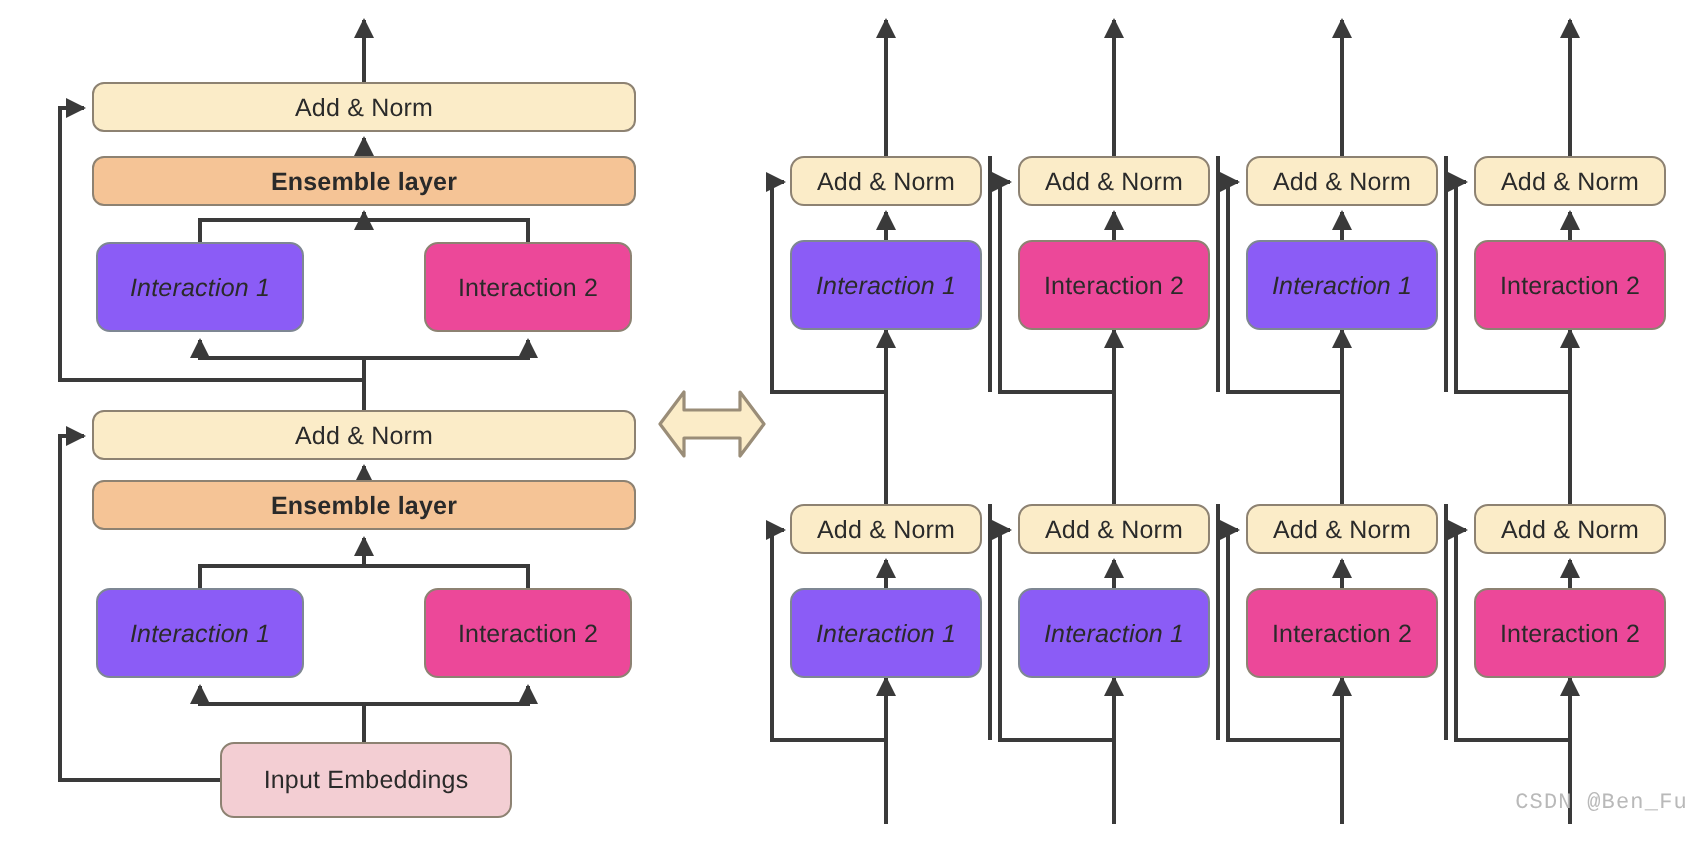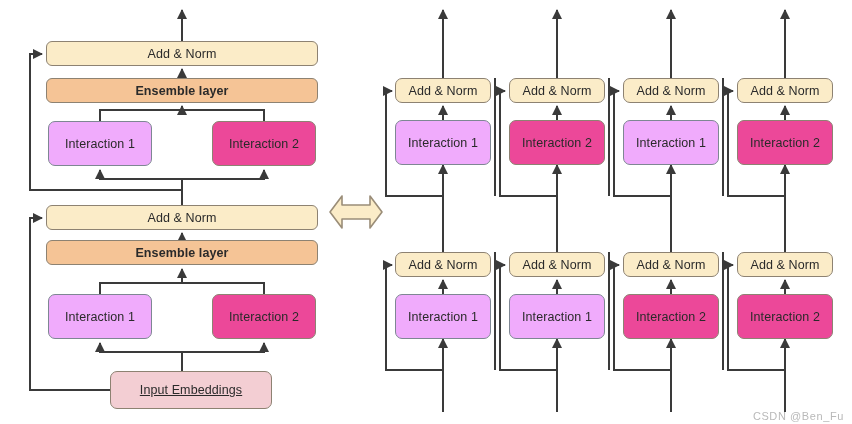--- a/index.html
+++ b/index.html
@@ -37,33 +37,33 @@
     letter-spacing: 0.1px;
     white-space: nowrap;
     z-index: 3;
   }
   .node.wide   { border-radius: 6px; }
   .node-label  { pointer-events: none; }
 
   
   .c-addnorm   { background: #fbecc8; border-color: #8d8272; }
   .c-ensemble  { background: #f5c496; border-color: #8d8272; font-weight: bold; }
-  .c-inter1    { background: #f0abfc; border-color: #7e8793; }
+  .c-inter1    { background: #8b5cf6; border-color: #7e8793; font-style: italic; }
   .c-inter2    { background: #ec4899; border-color: #8d8272; }
   .c-input     { background: #f3ced3; border-color: #8d8272; }
 
   #watermark {
     position: absolute;
     right: 8px;
-    bottom: 2px;
+    bottom: 16px;
     font-size: 11px;
     color: #b9b9b9;
     letter-spacing: 0.6px;
     z-index: 5;
-    font-family: Liberation Sans, sans-serif;
+    font-family: Liberation Mono, monospace;
   }
   #equiv-arrow {
     position: absolute;
     z-index: 4;
   }
 </style>
 </head>
 <body>
 
 <div id="canvas">
@@ -183,21 +183,21 @@
         <span class="node-label">Ensemble layer</span>
       </div>
       <div class="node c-inter1" style="left:48px; top:294px; width:104px; height:45px;">
         <span class="node-label">Interaction 1</span>
       </div>
       <div class="node c-inter2" style="left:212px; top:294px; width:104px; height:45px;">
         <span class="node-label">Interaction 2</span>
       </div>
     </div>
 
-    <div class="node c-input" style="left:110px; top:371px; width:162px; height:38px;text-decoration:underline;">
+    <div class="node c-input" style="left:110px; top:371px; width:146px; height:38px;">
       <span class="node-label">Input Embeddings</span>
     </div>
   </div>
 
   <div>
 
     <div>
       <div class="node c-addnorm" style="left:395px; top:78px; width:96px; height:25px;">
         <span class="node-label">Add &amp; Norm</span>
       </div>

